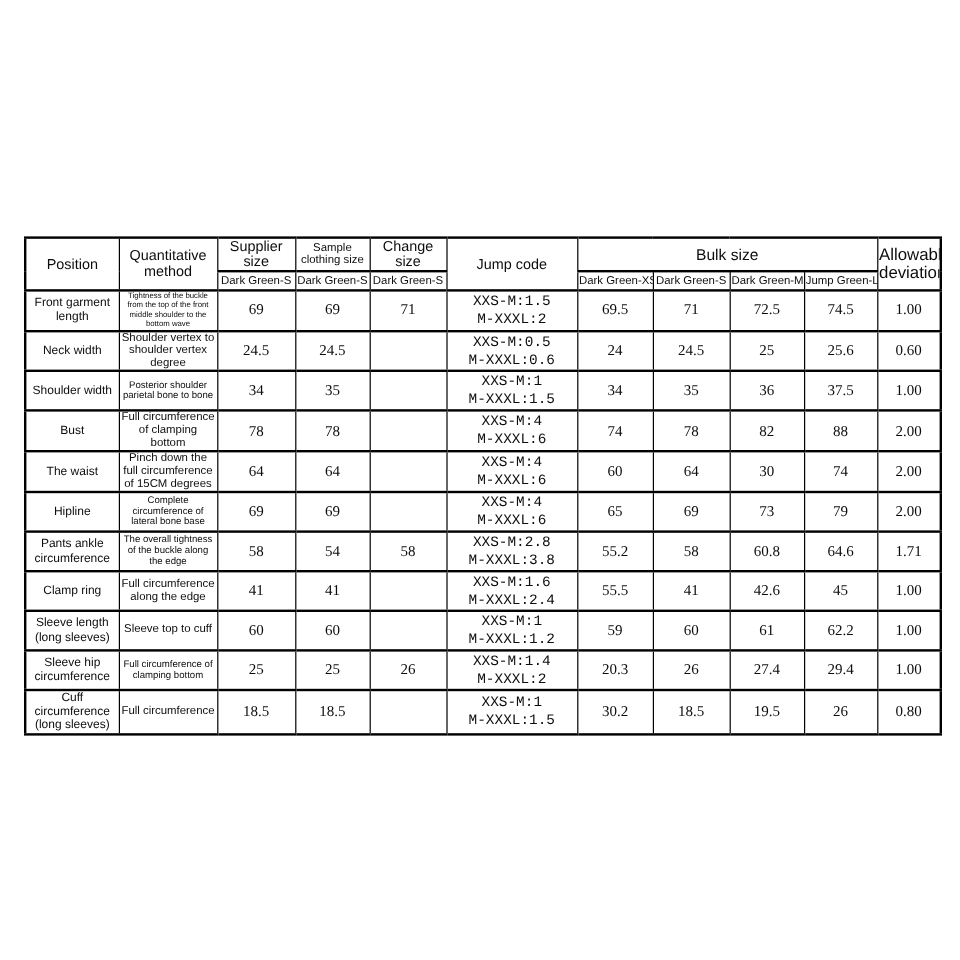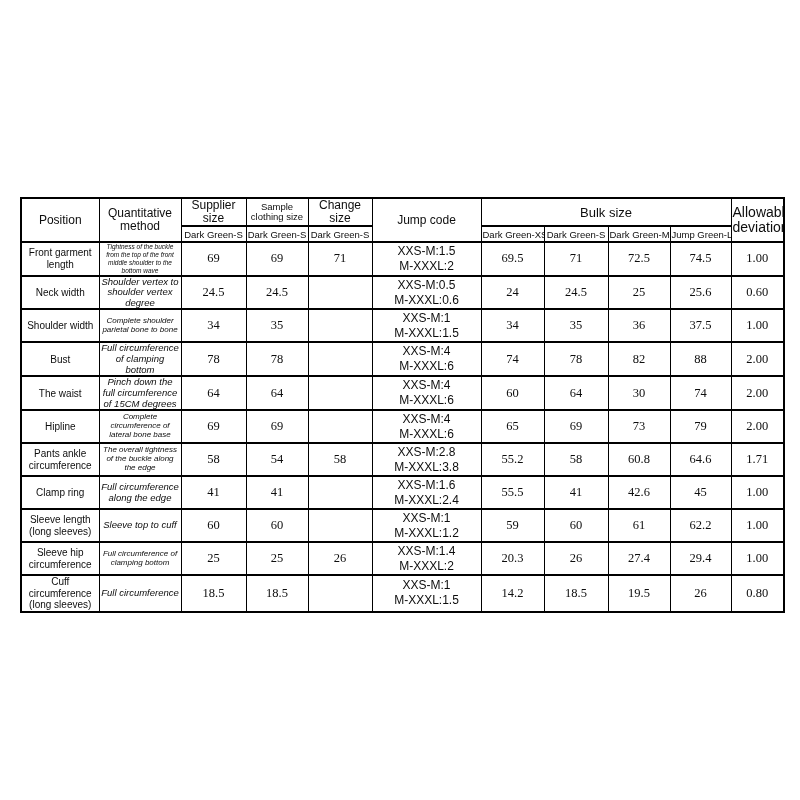--- a/index.html
+++ b/index.html
@@ -35,29 +35,29 @@
   thead tr.hr2 { height: 16px; }
   tbody tr { height: 33px; }
 
   .h-main { font-size: 12px; line-height: 1.1; }
   .h-bulk { font-size: 13px; }
   .h-small { font-size: 9.5px; line-height: 1.05; }
   .h-dev { font-size: 14px; line-height: 1.1; }
   .h-sub { font-size: 9.5px; white-space: nowrap; }
 
   .c-pos { font-size: 10px; line-height: 1.15; }
-  .c-method { font-size: 9.5px; line-height: 1.12; font-style: italic; }
+  .c-method { font-size: 9.5px; line-height: 1.12; }
   .c-method.m-sm { font-size: 8px; }
   .c-method.m-xs { font-size: 6.5px; line-height: 1.2; }
   .c-num {
     font-family: "Liberation Serif", serif;
     font-size: 12.5px;
   }
   .c-jump {
-    font-family: Liberation Sans, sans-serif;
+    font-family: Liberation Mono, monospace;
     font-size: 12px;
     text-align: left;
     white-space: pre-line;
     line-height: 1.25;
     padding-left: 1px;
     margin-left: 11px;
   }
 </style>
 </head>
 <body>
@@ -122,21 +122,21 @@
         <td class="c-jump">XXS-M:0.5
 M-XXXL:0.6</td>
         <td class="c-num">24</td>
         <td class="c-num">24.5</td>
         <td class="c-num">25</td>
         <td class="c-num">25.6</td>
         <td class="c-num">0.60</td>
       </tr>
       <tr>
         <td class="c-pos">Shoulder width</td>
-        <td class="c-method m-sm">Complete shoulder parietal bone to bone</td>
+        <td class="c-method m-sm">Posterior shoulder parietal bone to bone</td>
         <td class="c-num">34</td>
         <td class="c-num">35</td>
         <td class="c-num"></td>
         <td class="c-jump">XXS-M:1
 M-XXXL:1.5</td>
         <td class="c-num">34</td>
         <td class="c-num">35</td>
         <td class="c-num">36</td>
         <td class="c-num">37.5</td>
         <td class="c-num">1.00</td>
@@ -240,21 +240,21 @@
         <td class="c-num">1.00</td>
       </tr>
       <tr>
         <td class="c-pos">Cuff circumference (long sleeves)</td>
         <td class="c-method">Full circumference</td>
         <td class="c-num">18.5</td>
         <td class="c-num">18.5</td>
         <td class="c-num"></td>
         <td class="c-jump">XXS-M:1
 M-XXXL:1.5</td>
-        <td class="c-num">14.2</td>
+        <td class="c-num">30.2</td>
         <td class="c-num">18.5</td>
         <td class="c-num">19.5</td>
         <td class="c-num">26</td>
         <td class="c-num">0.80</td>
       </tr>
     </tbody>
   </table>
 </div>
 
 </body></html>

